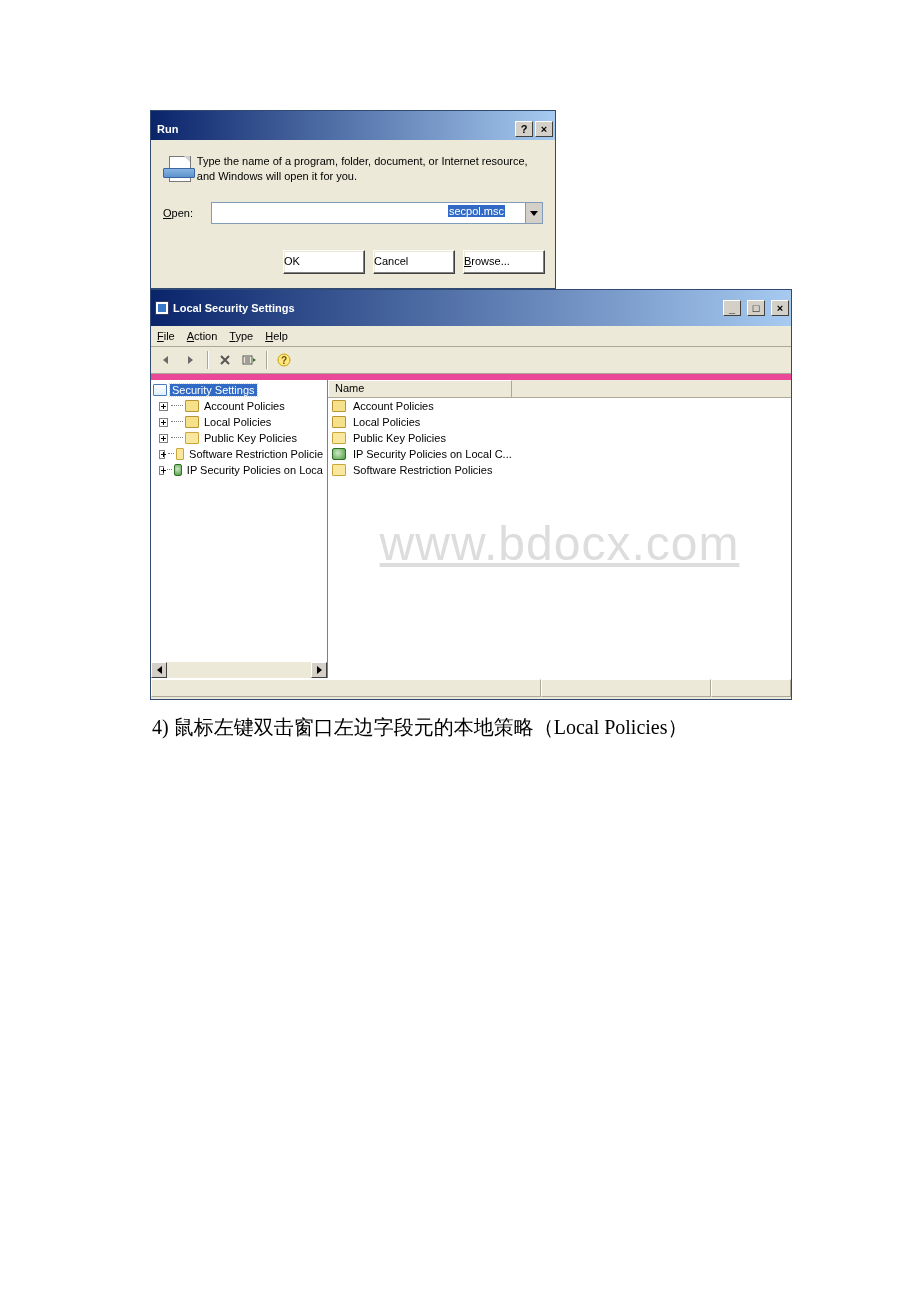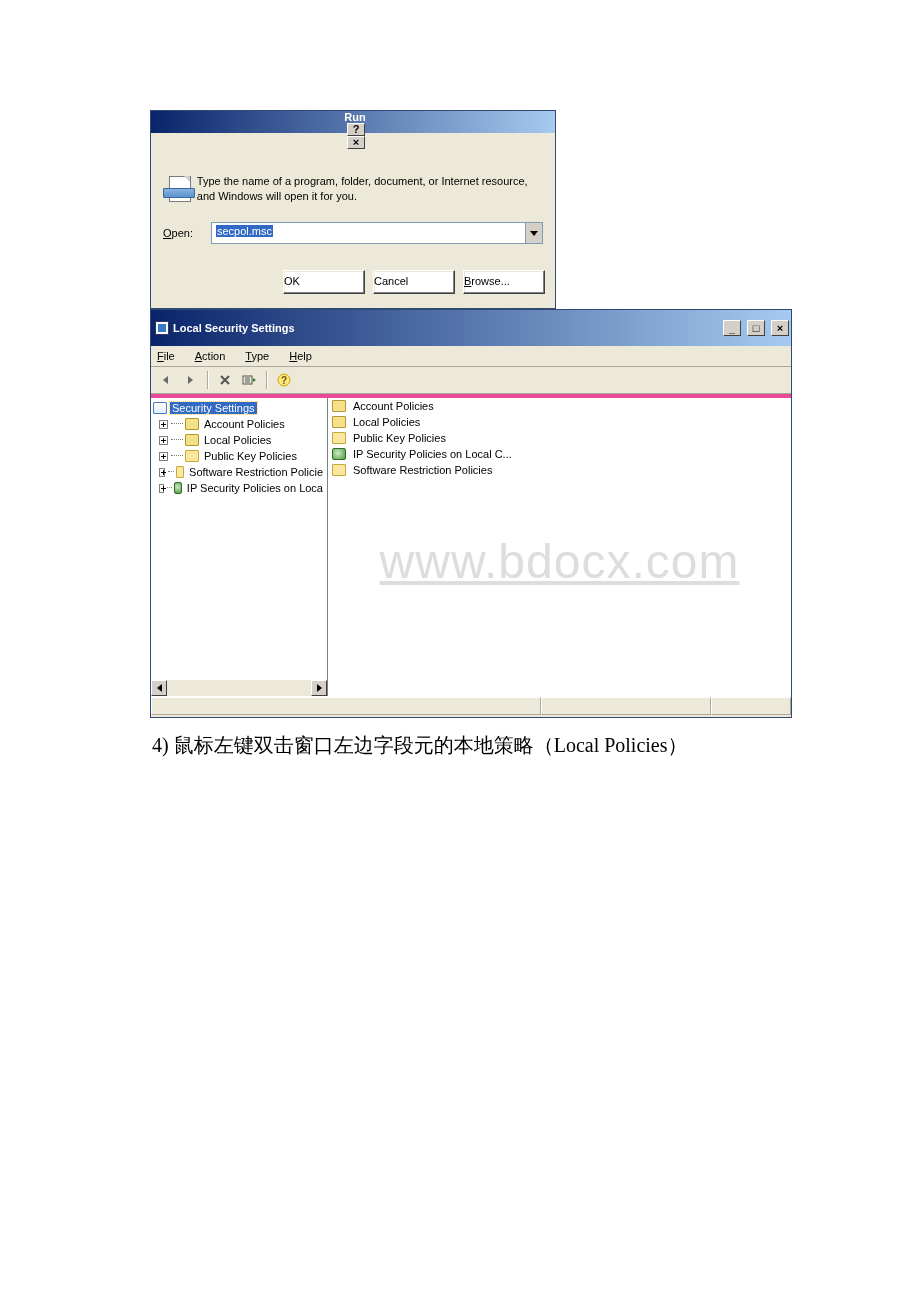--- a/index.html
+++ b/index.html
@@ -19,39 +19,37 @@
     border: 1px solid #304a73;
     background: #ece9d8;
   }
   .run-title {
     height: 22px;
     background: linear-gradient(to right, #0a246a, #a6caf0);
     color: #fff;
     font-weight: bold;
     display: flex;
     align-items: center;
-    padding: 0 2px 0 6px;
-    flex-direction: column;
+    padding: 7px 2px 0 6px;
   }
   .run-title .spacer { flex: 1; }
   .tbtn {
     width: 16px; height: 14px;
     background: #d4d0c8;
     border: 1px solid #fff;
     border-right-color: #404040;
     border-bottom-color: #404040;
     margin-left: 2px;
     display: flex; align-items: center; justify-content: center;
     color: #000;
     font: bold 11px/11px Arial;
     cursor: default;
   }
   .run-body {
     padding: 14px 12px 4px 12px;
-    margin-top: 27px;
   }
   .run-row1 {
     display: flex;
     align-items: flex-start;
     gap: 10px;
   }
   .run-icon {
     width: 34px; height: 30px;
     position: relative;
     margin-top: 2px;
@@ -88,23 +86,24 @@
   .underline-first::first-letter { text-decoration: underline; }
   .combo {
     flex: 1;
     display: flex;
     border: 1px solid #7f9db9;
     background: #fff;
     height: 20px;
   }
   .combo .val {
     flex: 1;
-    padding: 2px 4px;
+    padding: 2px 20px;
     display: inline-block;
     outline: none;
+    text-align: right;
   }
   .combo .hl {
     background: #316ac5;
     color: #fff;
     padding: 0 1px;
   }
   .combo .dd {
     width: 16px;
     background: #d4d0c8;
     border-left: 1px solid #7f9db9;
@@ -172,21 +171,21 @@
     width:8px; height:8px;
     background:#3a79c7;
   }
   .menubar {
     height: 20px;
     background: #ece9d8;
     border-bottom: 1px solid #aca899;
     display: flex;
     align-items: center;
     padding-left: 6px;
-    gap: 20px;
+    gap: 12px;
   }
   .menuitem { cursor: default; }
   .toolbar {
     height: 26px;
     background: #ece9d8;
     border-bottom: 1px solid #aca899;
     display: flex;
     align-items: center;
     padding-left: 4px;
     gap: 2px;
@@ -198,21 +197,21 @@
   .toolbtn {
     width: 22px; height: 20px;
     display: flex; align-items: center; justify-content: center;
     color: #444;
   }
   .toolbtn svg { display:block; }
   .mmc-body {
     display: flex;
     height: 298px;
     background: #14b8a6;
-    border-top: 4px solid #ec4899;
+    border-top: 6px solid #ec4899;
     justify-content: flex-end;
   }
   .tree {
     width: 176px;
     border-right: 1px solid #808080;
     background: #fff;
     position: relative;
     overflow: hidden;
     font-size: 11px;
   }
@@ -445,20 +444,23 @@
               <span class="tri-l"></span>
             </span>
           <span class="sb-track"></span>
           <span class="sb-btn">
               <span class="tri-r"></span>
             </span>
         </div>
       </div>
 
       <div class="list" style="position:relative;">
+        <div class="list-hdr">
+          <div class="col">Name</div>
+        </div>
         <div class="lrow">
           <span class="ticon ic-lock"></span>
           <span>Account Policies</span>
         </div>
         <div class="lrow">
           <span class="ticon ic-lock"></span>
           <span>Local Policies</span>
         </div>
         <div class="lrow">
           <span class="ticon ic-fold"></span>

